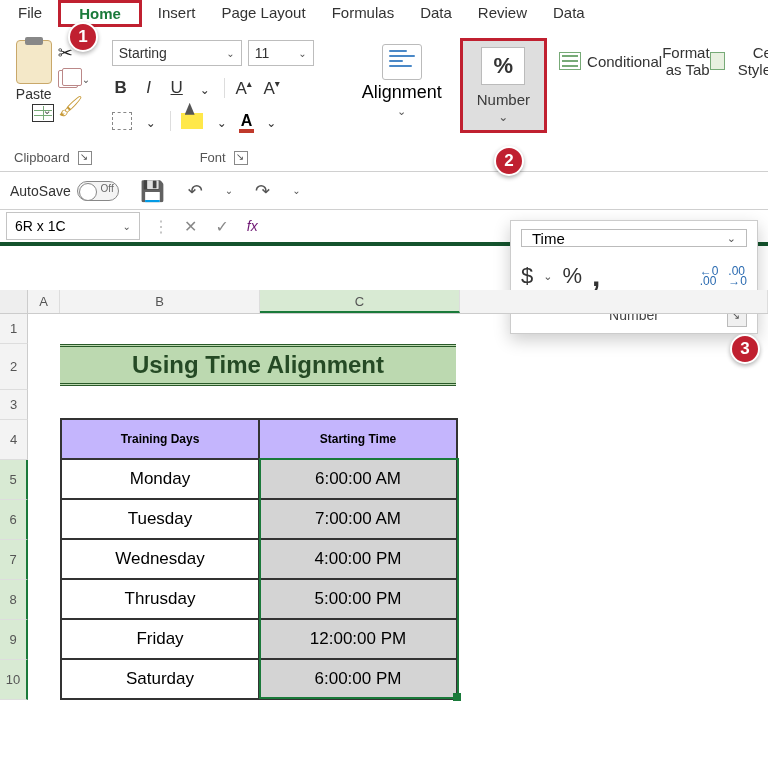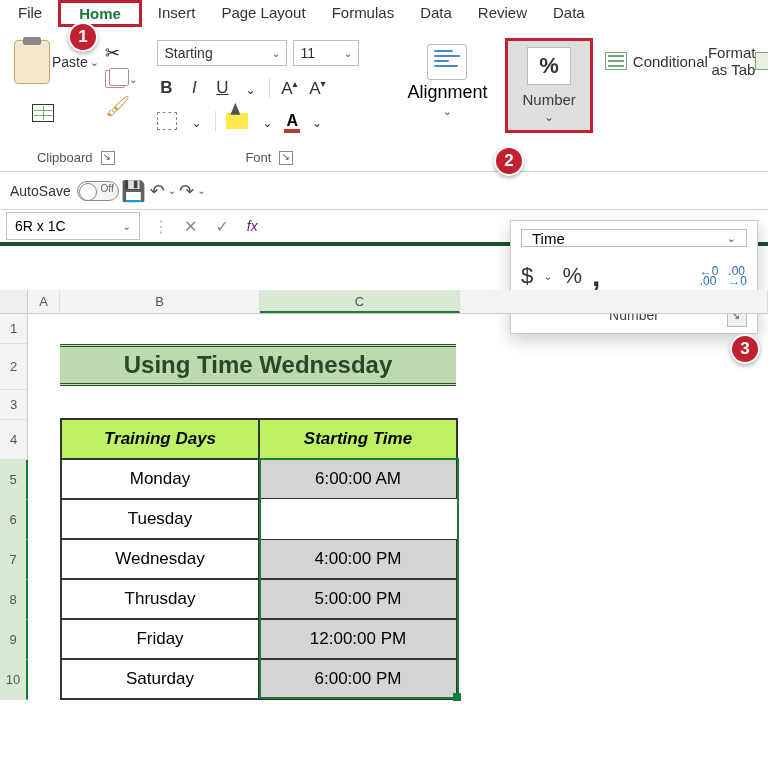--- a/index.html
+++ b/index.html
@@ -15,21 +15,21 @@
   .ribbon { display: flex; padding: 6px 6px 0 6px; border-bottom: 1px solid #d0d0d0; height: 140px; }
   .group { padding: 2px 8px 0 8px; display: flex; flex-direction: column; align-items: center; }
   .group-body { display: flex; flex: 1; align-items: flex-start; gap: 6px; }
   .group-label { font-size: 13px; color: #555; padding: 4px 0 6px 0; display:flex; align-items:center; gap:8px;}
   .launcher { width:14px; height:14px; border:1px solid #888; position:relative; }
   .launcher::after { content:"↘"; font-size:10px; position:absolute; top:-1px; left:1px; color:#555;}
 
   .vdiv { width:1px; background:#d8d8d8; margin: 4px 2px 26px 2px; }
 
   
-  .paste-col { display:flex; flex-direction:row; align-items:center; gap:2px;}
+  .paste-col { display:flex; flex-direction:column; align-items:flex-end; gap:2px;}
   .paste-icon { width:36px; height:44px; border:1px solid #c9a86a; border-radius:4px; background:#f4e8c8; position:relative;}
   .paste-icon::before { content:""; position:absolute; top:-4px; left:8px; width:18px; height:8px; background:#888; border-radius:2px;}
   .paste-text { font-size:14px; color:#333;}
   .paste-arrow { font-size:11px; color:#555;}
   .mini-col { display:flex; flex-direction:column; gap:6px; padding-top:2px;}
   .mini-item { display:flex; align-items:center; gap:4px; font-size:14px; color:#444;}
   .scissors { color:#222; font-size:18px;}
   .copies { width:20px; height:18px; border:1px solid #b88; border-radius:2px; position:relative; background:#fff;}
   .copies::after{content:"";position:absolute;top:-3px;left:3px;width:18px;height:16px;border:1px solid #b88;border-radius:2px;background:#fff;}
   .brush { color:#c79a38; font-size:20px;}
@@ -66,21 +66,21 @@
 
   
   .styles-col { display:flex; flex-direction:row; padding-top:4px;text-align:right;}
   .style-item { display:flex; align-items:center; gap:6px; font-size:15px; color:#333;}
   .style-icon { width:22px; height:18px; border:1px solid #7a7; display:inline-block; position:relative;}
   .style-icon.cond::after{content:"";position:absolute;inset:2px;background:repeating-linear-gradient(0deg,#7a7 0 2px,transparent 2px 5px);}
   .style-icon.tbl::after{content:"";position:absolute;inset:1px;background:linear-gradient(#7a7 0 0) 0 33%/100% 1px,linear-gradient(#7a7 0 0) 0 66%/100% 1px,linear-gradient(#7a7 0 0) 50% 0/1px 100%;background-repeat:no-repeat;}
   .style-icon.cell{background:#e8f0e0;}
 
   
-  .qat { display:flex; align-items:center; height:38px; padding:0 10px; gap:3px; border-bottom:1px solid #d0d0d0; font-size:14px; color:#333;}
+  .qat { display:flex; align-items:center; height:38px; padding:0 10px; gap:22px; border-bottom:1px solid #d0d0d0; font-size:14px; color:#333;}
   .autosave { display:flex; align-items:center; gap:6px;}
   .switch { width:42px; height:20px; border:1px solid #888; border-radius:10px; position:relative; background:#f4f4f4;}
   .switch::after{content:"";position:absolute;top:1px;left:1px;width:16px;height:16px;border-radius:50%;background:#fff;border:1px solid #888;}
   .switch .off{position:absolute;right:4px;top:1px;font-size:10px;color:#666;}
   .qbtn { font-size:20px; color:#6a4696; cursor:pointer;}
   .qbtn.undo,.qbtn.redo{color:#555;font-size:18px;}
 
   
   .fbar { display:flex; align-items:center; height:36px; border-bottom:4px solid #14532d;}
   .namebox { width:134px; height:28px; border:1px solid #c4c4c4; margin:0 6px; display:flex; align-items:center; padding:0 8px; font-size:14px;}
@@ -115,21 +115,21 @@
   .rn { height:40px; border-bottom:1px solid #ddd; border-right:1px solid #ccc; font-size:13px; color:#555; display:flex; align-items:center; justify-content:center;}
   .rn.sel{background:#d8ead3;border-right:2px solid #1a7a3a;}
   .rn.r1{height:30px}.rn.r2{height:46px}.rn.r3{height:30px}
   .cells { position:relative; flex:1;}
   
   .title-banner { position:absolute; top:30px; left:32px; width:396px; height:42px; background:#bcd9b0; border-top:3px double #2a5a2a; border-bottom:3px double #2a5a2a; display:flex; align-items:center; justify-content:center; font-size:24px; font-weight:bold; color:#254a25;}
   
   .tbl { position:absolute; top:104px; left:32px; border:1.5px solid #333;}
   .trow { display:flex;}
   .tcell { width:198px; height:40px; border:1px solid #333; display:flex; align-items:center; justify-content:center; font-size:17px;}
-  .thead .tcell { background:#bef264; font-weight:bold; font-size:17px;font-style:italic;}
+  .thead .tcell { background:#c4b5fd; font-weight:bold; font-size:12px;}
   .tcell.sel { background:#d4d4d4;}
   .sel-border { position:absolute; top:144px; left:231px; width:200px; height:241px; border:2px solid #1a7a3a; pointer-events:none;}
   .sel-handle { position:absolute; right:-4px; bottom:-4px; width:8px; height:8px; background:#1a7a3a;}
 
   .watermark{position:absolute;top:346px;left:300px;font-size:13px;color:#9bb0c4;font-weight:bold;opacity:.6;letter-spacing:.5px;}
 </style>
 </head>
 <body>
 
 <div class="tabs">
@@ -332,32 +332,33 @@
       <div class="rn r3">3</div>
       <div class="rn">4</div>
       <div class="rn sel">5</div>
       <div class="rn sel">6</div>
       <div class="rn sel">7</div>
       <div class="rn sel">8</div>
       <div class="rn sel">9</div>
       <div class="rn sel">10</div>
     </div>
     <div class="cells">
-      <div class="title-banner">Using Time Wednesday</div>
+      <div class="title-banner">Using Time Alignment</div>
       <div class="tbl">
         <div class="trow thead">
           <div class="tcell">Training Days</div>
           <div class="tcell">Starting Time</div>
         </div>
         <div class="trow">
             <div class="tcell">Monday</div>
             <div class="tcell sel">6:00:00 AM</div>
           </div>
         <div class="trow">
             <div class="tcell">Tuesday</div>
+            <div class="tcell sel">7:00:00 AM</div>
           </div>
         <div class="trow">
             <div class="tcell">Wednesday</div>
             <div class="tcell sel">4:00:00 PM</div>
           </div>
         <div class="trow">
             <div class="tcell">Thrusday</div>
             <div class="tcell sel">5:00:00 PM</div>
           </div>
         <div class="trow">

